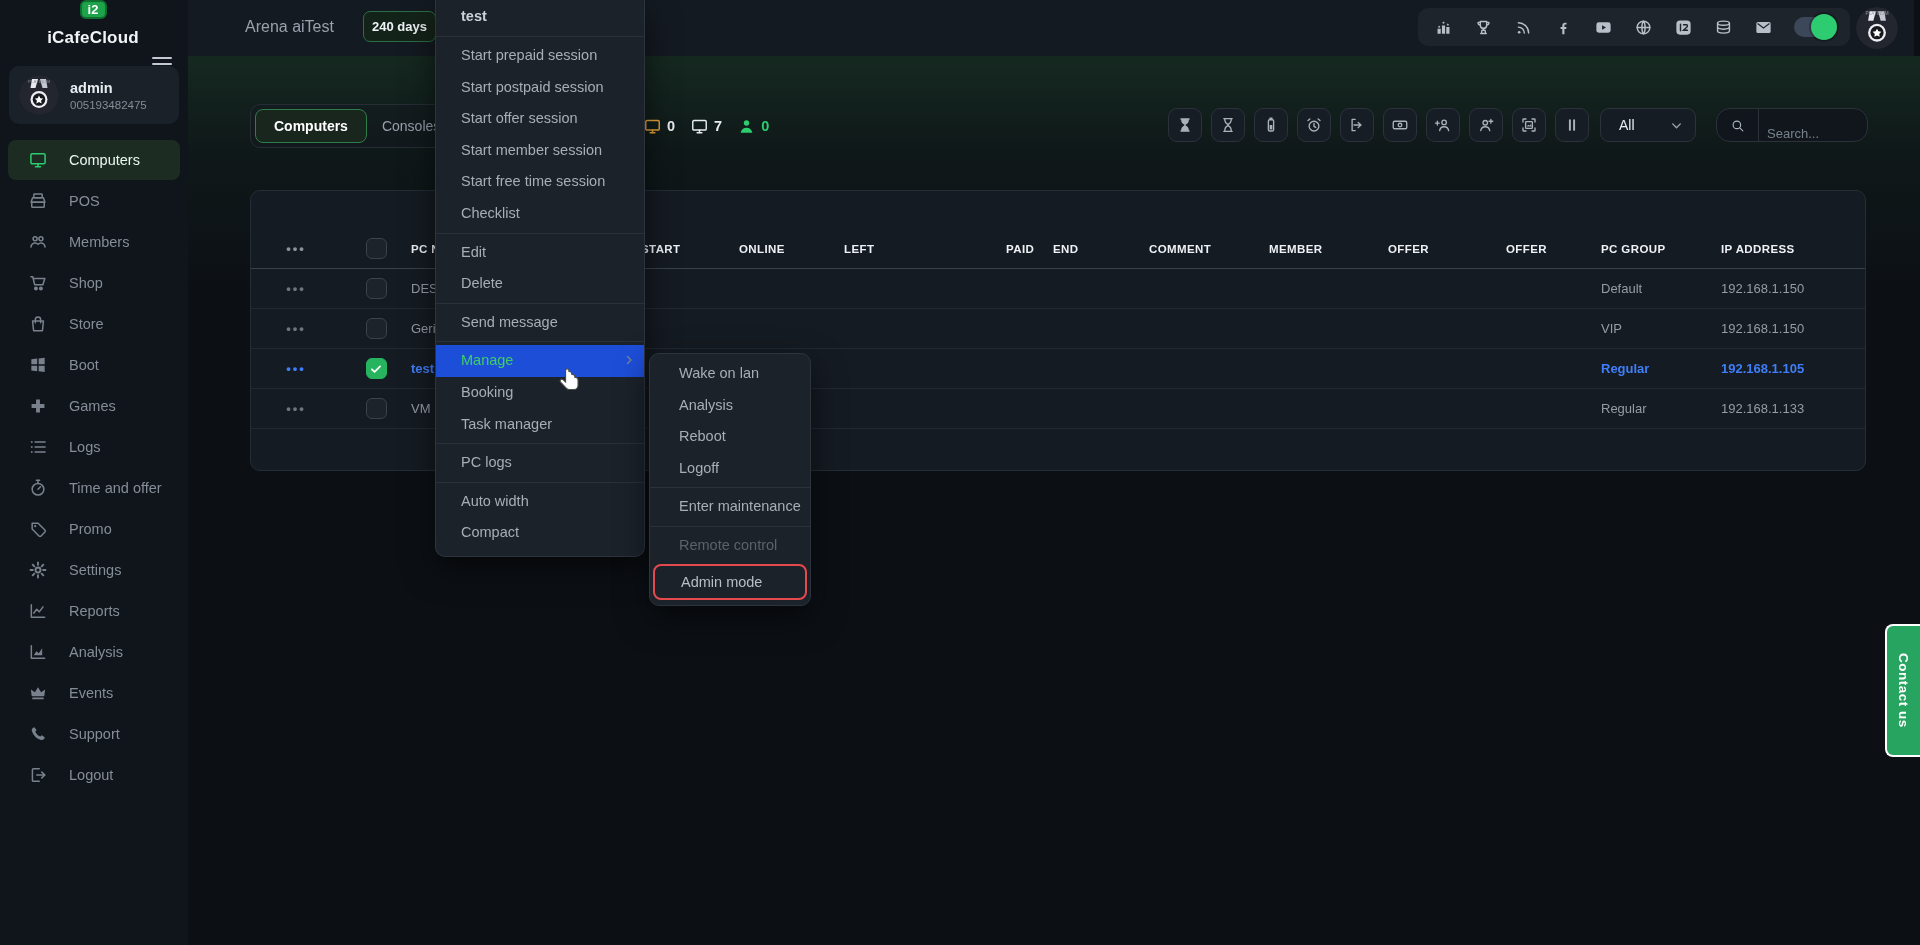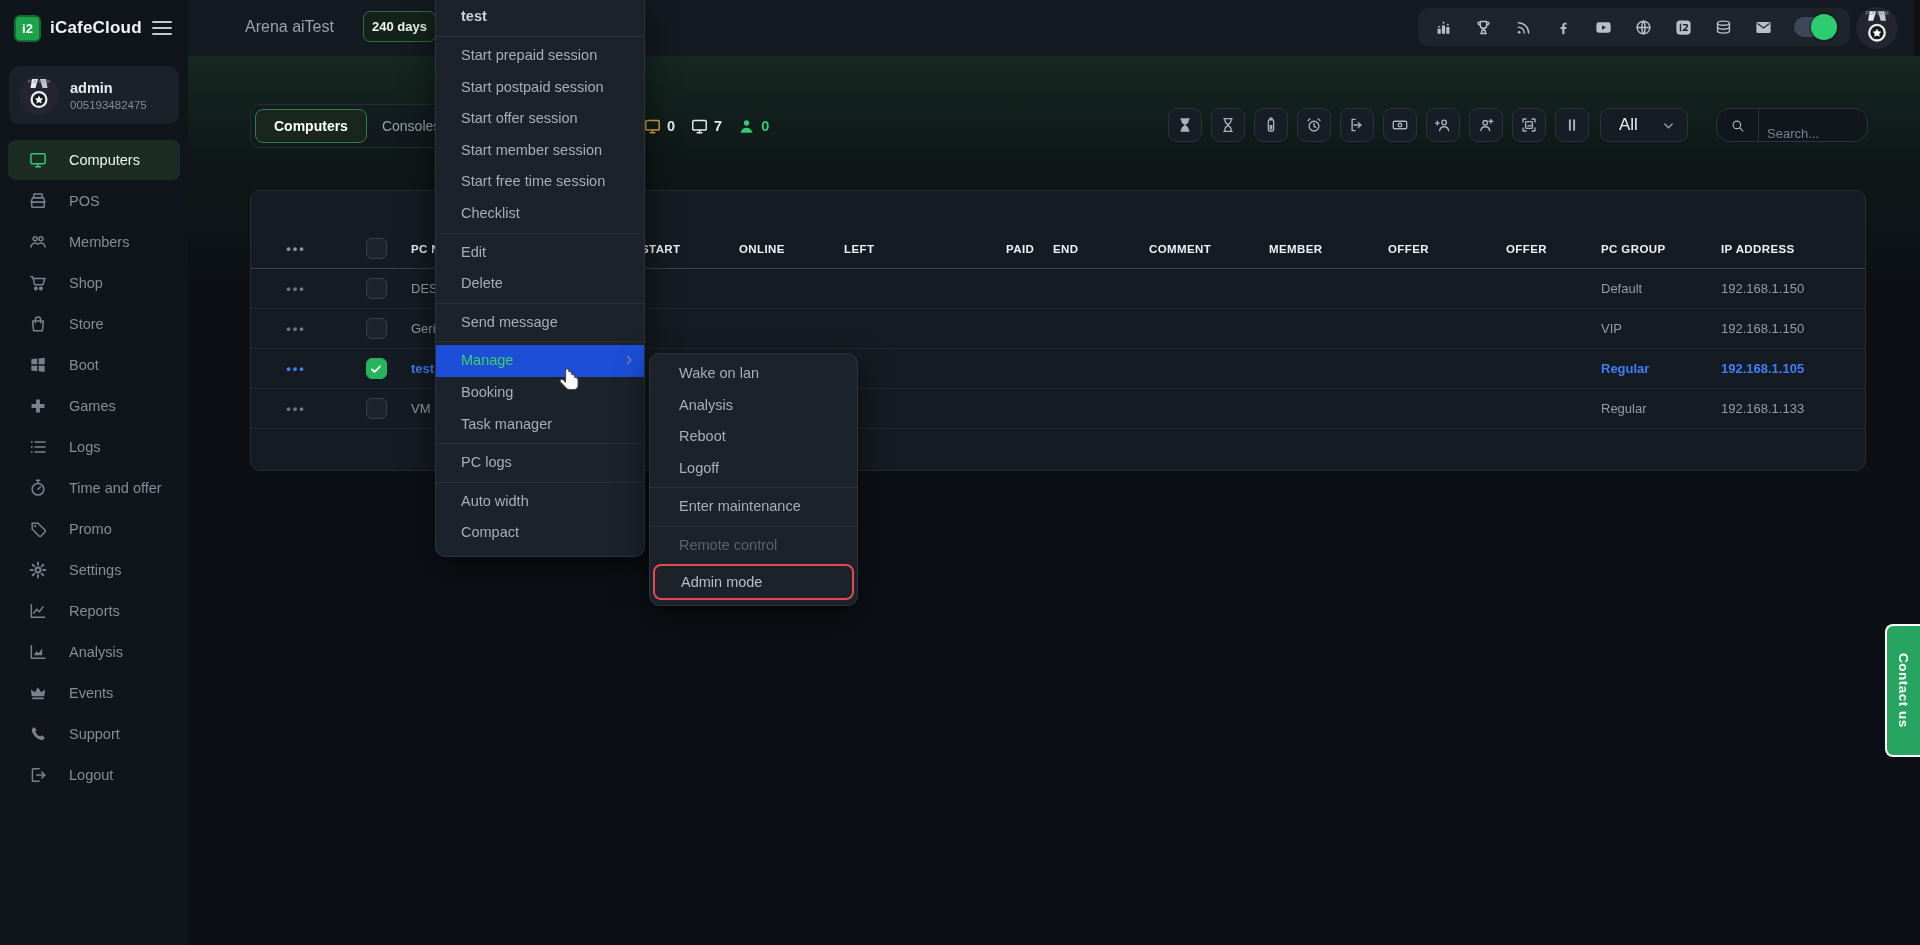--- a/index.html
+++ b/index.html
@@ -3,21 +3,21 @@
 <meta charset="utf-8">
 <style>
   * { margin:0; padding:0; box-sizing:border-box; }
   html,body { width:1920px; height:945px; overflow:hidden; background:#0c1015;
     font-family:"Liberation Sans", sans-serif; }
   svg { display:block; }
   .i { stroke:currentColor; fill:none; stroke-width:1.8; stroke-linecap:round; stroke-linejoin:round; }
 
   
   .sidebar { position:absolute; left:0; top:0; width:188px; height:945px; background:#10151b; z-index:5; }
-  .side-head { height:56px; display:flex; align-items:center; padding:0 16px 0 14px; gap:9px; }
+  .side-head { height:56px; display:flex; align-items:center; padding:0 16px 0 14px; gap:9px;flex-direction:column; }
   .logo-box { width:27px; height:27px; background:#1fa34a; border:2px solid #0e6e30; border-radius:6px;
     color:#fff; font-weight:bold; font-size:13px; display:flex; align-items:center; justify-content:center; }
   .brand { color:#f1f4f7; font-size:17px; font-weight:700; letter-spacing:.2px; }
   .hamburger { margin-left:auto; width:20px; display:flex; flex-direction:column; gap:4px; cursor:pointer; }
   .hamburger span { height:2px; background:#c3c9d1; border-radius:2px; }
   .admin-card { position:absolute; left:9px; top:66px; width:170px; height:58px; background:#1a2129;
     border-radius:10px; display:flex; align-items:center; padding-left:10px; gap:11px; cursor:pointer; }
   .admin-name { color:#e8ecf1; font-size:14.5px; font-weight:600; }
   .admin-id { color:#848c97; font-size:11.5px; margin-top:3px; }
   .medal { border-radius:50%; overflow:hidden; background:#191d24; flex:0 0 auto; }
@@ -49,22 +49,22 @@
   .tab-on { height:34px; padding:0 18px; background:#19261e; border:1px solid #2f7d4a; border-radius:8px;
     color:#fff; font-weight:600; font-size:14px; display:flex; align-items:center; cursor:pointer; }
   .tab-off { padding:0 15px; color:#99a1ab; font-size:14px; cursor:pointer; }
   .counters { position:absolute; left:455px; top:56px; height:28px; display:flex; align-items:center; gap:15px; }
   .counter { display:flex; align-items:center; gap:5px; font-size:14.5px; font-weight:600; color:#e6e9ed; }
   .cico { width:19px; height:19px; }
   .toolbar { position:absolute; left:980px; top:52px; display:flex; gap:9px; }
   .tbtn { width:34px; height:34px; border:1px solid #2b323c; background:#171d25; border-radius:9px;
     color:#a9b1bb; display:flex; align-items:center; justify-content:center; cursor:pointer; }
   .tbtn svg { width:18px; height:18px; }
-  .filter { position:absolute; left:1412px; top:52px; width:88px; height:34px; border:1px solid #2b323c;
-    background:#161c23; border-radius:9px; color:#e8ecf0; font-size:17px; display:flex; align-items:center;
+  .filter { position:absolute; left:1412px; top:52px; width:96px; height:34px; border:1px solid #2b323c;
+    background:#161c23; border-radius:9px; color:#e8ecf0; font-size:14px; display:flex; align-items:center;
     padding:0 12px 0 18px; justify-content:space-between; cursor:pointer; }
   .filter svg { width:13px; height:13px; color:#9aa2ac; }
   .searchbox { position:absolute; left:1528px; top:52px; width:152px; height:34px; border:1px solid #2b323c;
     background:#10161c; border-radius:14px; display:flex; align-items:flex-end; }
   .searchbox .mag { width:42px; height:100%; display:flex; align-items:center; justify-content:center;
     border-right:1px solid #2b323c; color:#aeb6c0; cursor:pointer; }
   .searchbox .mag svg { width:15px; height:15px; }
   .searchbox input { flex:1; min-width:0; background:transparent; border:none; outline:none;
     color:#cfd5dc; font-size:13px; padding:0 8px; font-family:"Liberation Sans", sans-serif; }
   .searchbox input::placeholder { color:#79828c; }
@@ -86,21 +86,21 @@
   .sel { color:#3f7ef8 !important; font-weight:600; }
 
   
   .cmenu { position:absolute; left:435px; top:0; width:210px; background:#1b222a; border:1px solid #2d343e;
     border-top:none; border-radius:0 0 10px 10px; box-shadow:0 12px 32px rgba(0,0,0,.55); z-index:40; padding-bottom:7px; }
   .cm-header { height:33px; line-height:33px; padding-left:25px; color:#ccd2da; font-weight:700; font-size:14.5px; }
   .cm-div { height:1px; background:#2a313b; margin:3px 0; }
   .cm-item { height:31.6px; line-height:31.6px; padding-left:25px; color:#a6aeb8; font-size:14.5px; cursor:pointer; position:relative; }
   .cm-item.hl { background:#1d4ed8; color:#3ecf63; }
   .cm-item .arr { position:absolute; right:9px; top:9px; width:12px; height:12px; color:#7d858f; }
-  .smenu { position:absolute; left:649px; top:353px; width:209px; background:#1b222a; border:1px solid #2d343e;
+  .smenu { position:absolute; left:649px; top:353px; width:162px; background:#1b222a; border:1px solid #2d343e;
     border-radius:10px; box-shadow:0 12px 32px rgba(0,0,0,.55); z-index:41; padding:4px 0 5px; }
   .sm-item { height:31.5px; line-height:31.5px; padding-left:29px; color:#a6aeb8; font-size:14.5px; cursor:pointer; }
   .sm-item.dis { color:#5b626c; }
   .sm-item.danger { margin:3px 3px 0; border:2px solid #e5484d; border-radius:8px; height:36px; line-height:32px;
     padding-left:26px; color:#b6bec7; }
 
   .cursor { position:absolute; left:556px; top:366px; z-index:60; pointer-events:none; }
 
   .contact { position:absolute; left:1885px; top:624px; width:35px; height:133px; background:#27a45f;
     border:2px solid #fff; border-right:none; border-radius:8px 0 0 8px; color:#fff; font-weight:700;

